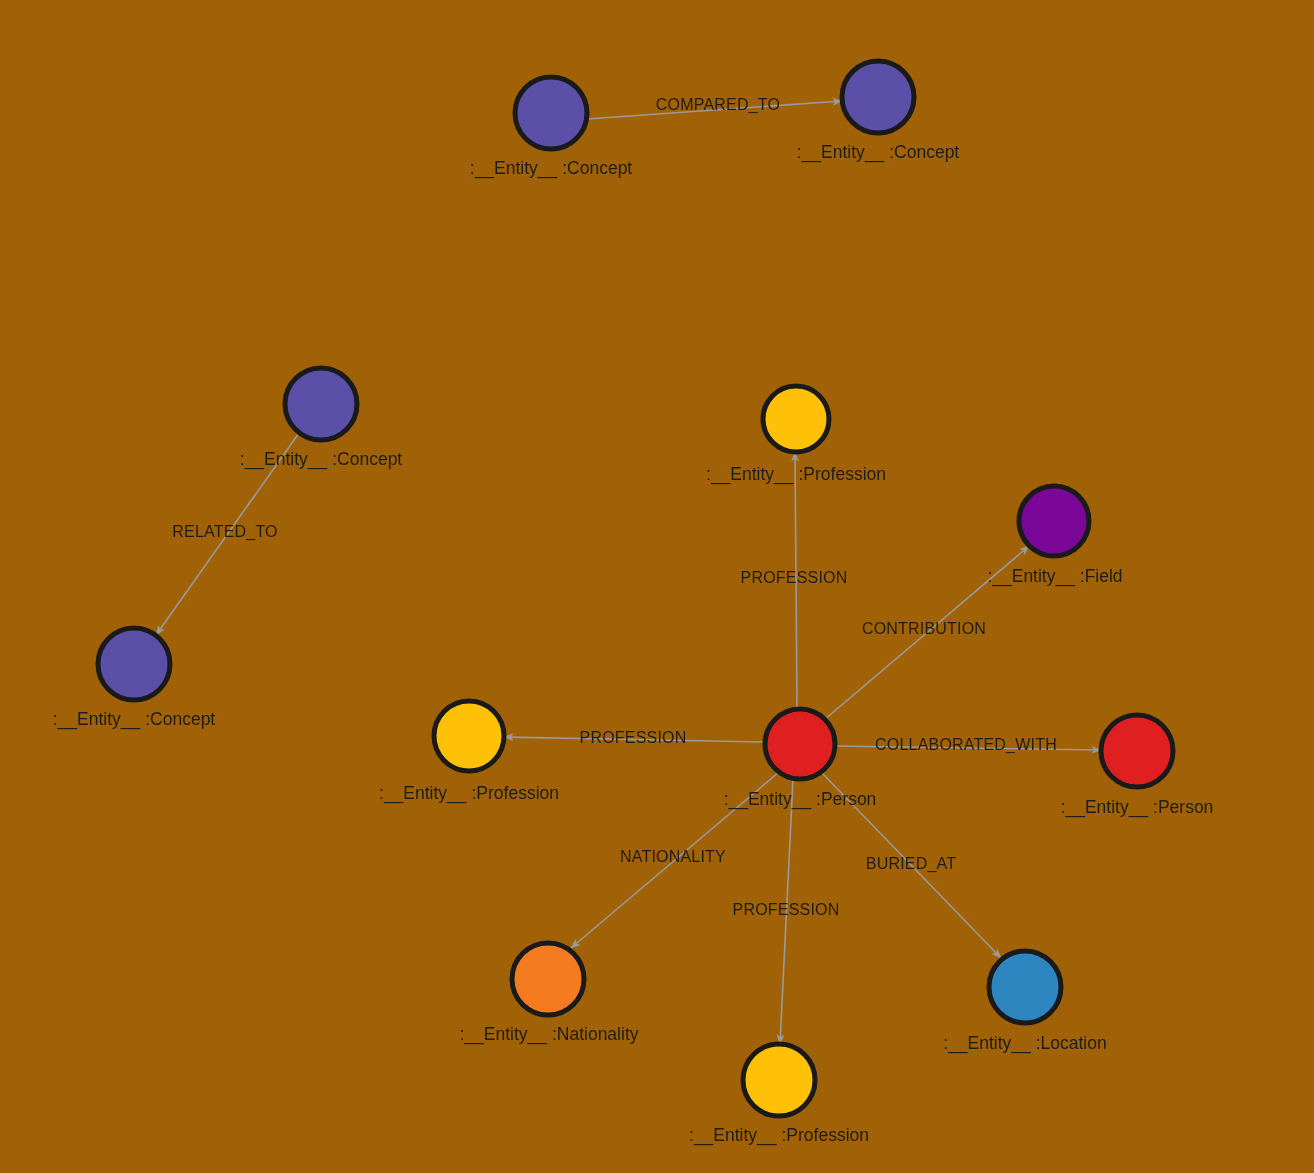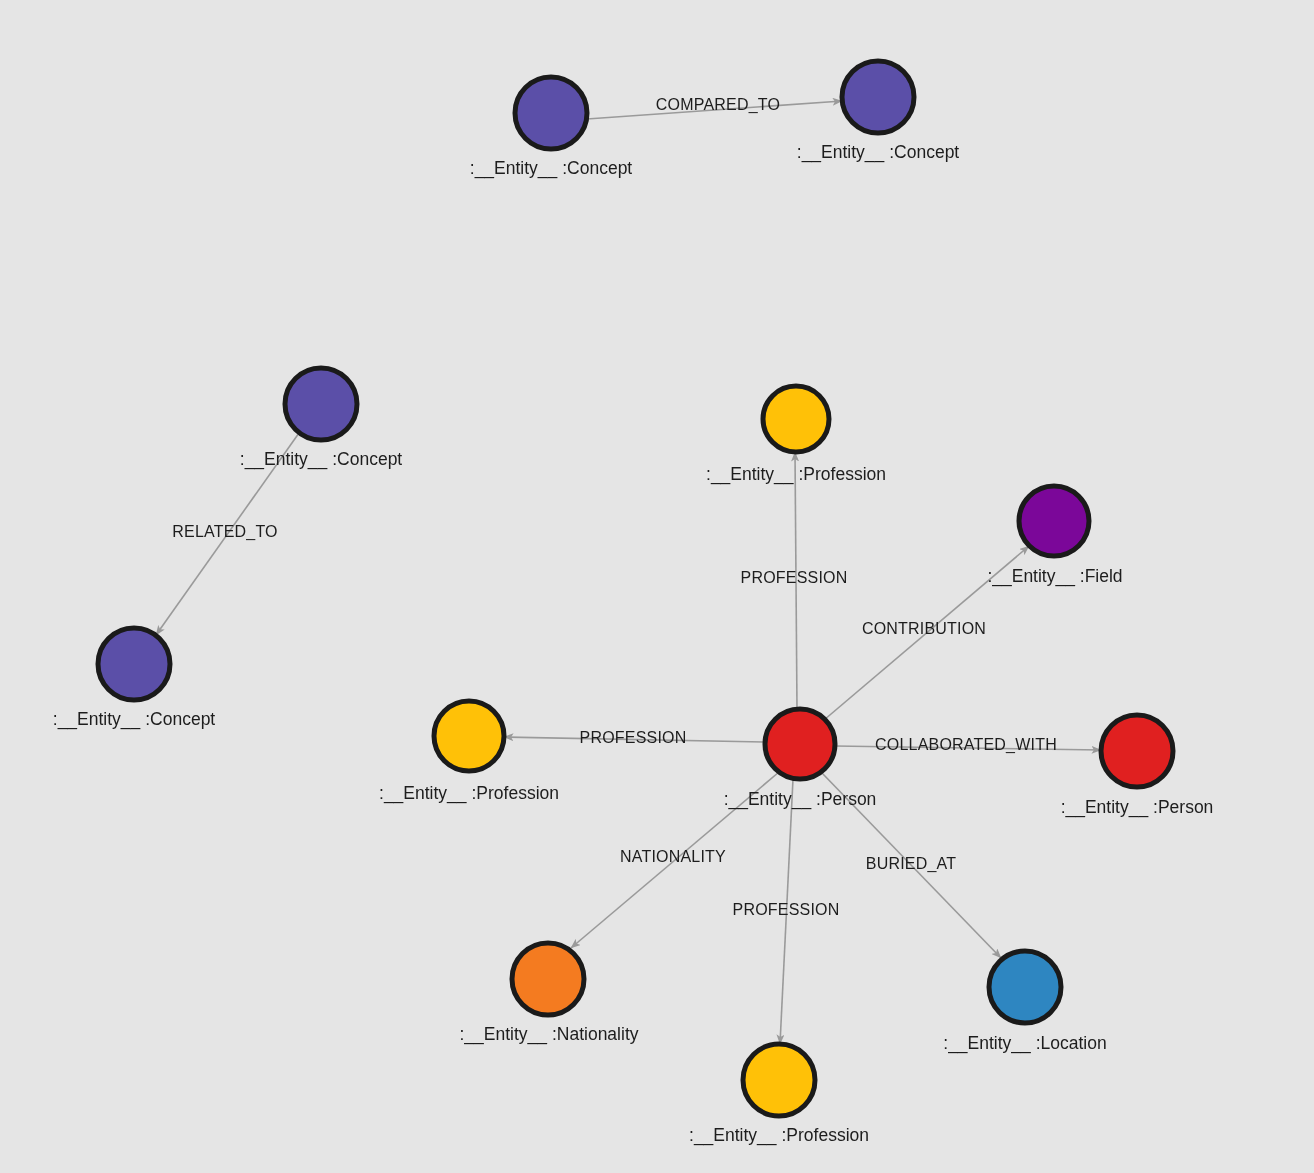--- a/index.html
+++ b/index.html
@@ -7,21 +7,21 @@
     padding: 0;
     background: #ffffff;
   }
   body {
     font-family: "Liberation Sans", sans-serif;
   }
   #graph-canvas {
     position: relative;
     width: 1314px;
     height: 1173px;
-    background: #e5e5e5;
+    background: #a16207;
     overflow: hidden;
   }
   #graph-svg {
     position: absolute;
     top: 0;
     left: 0;
     width: 1314px;
     height: 1173px;
   }
   .edge-line {

